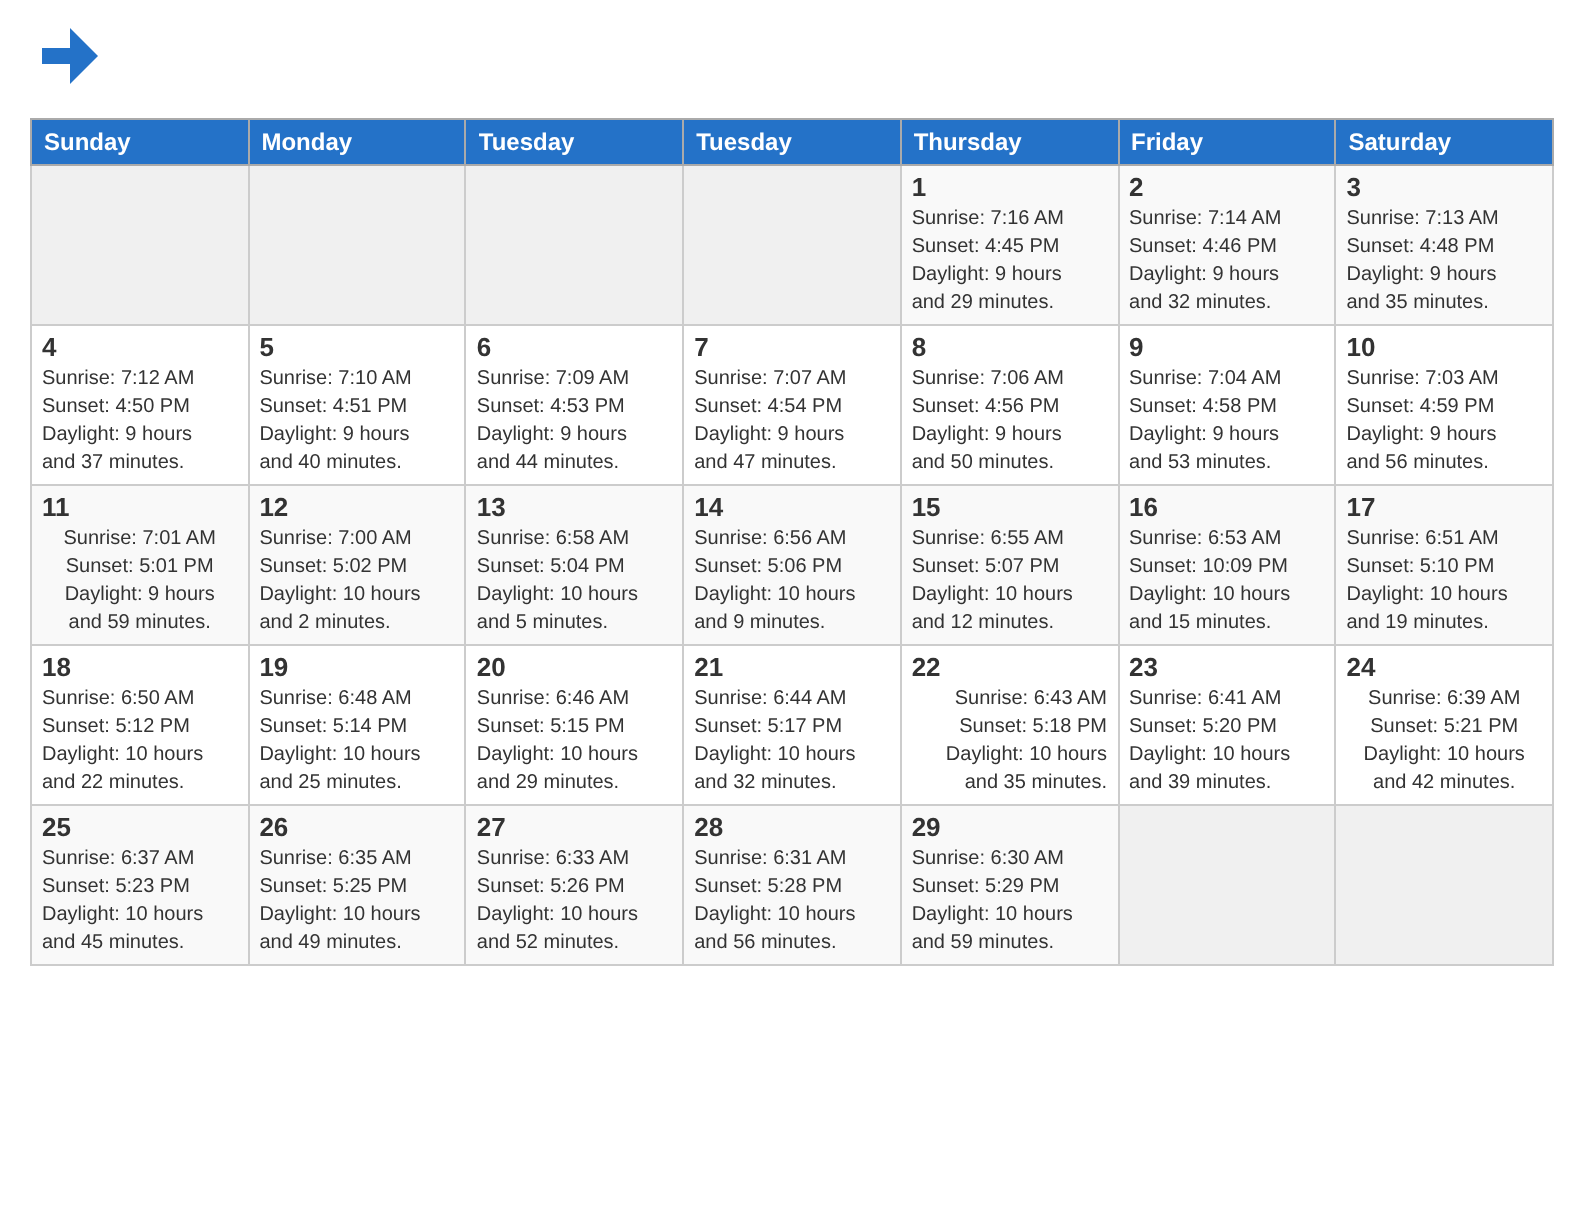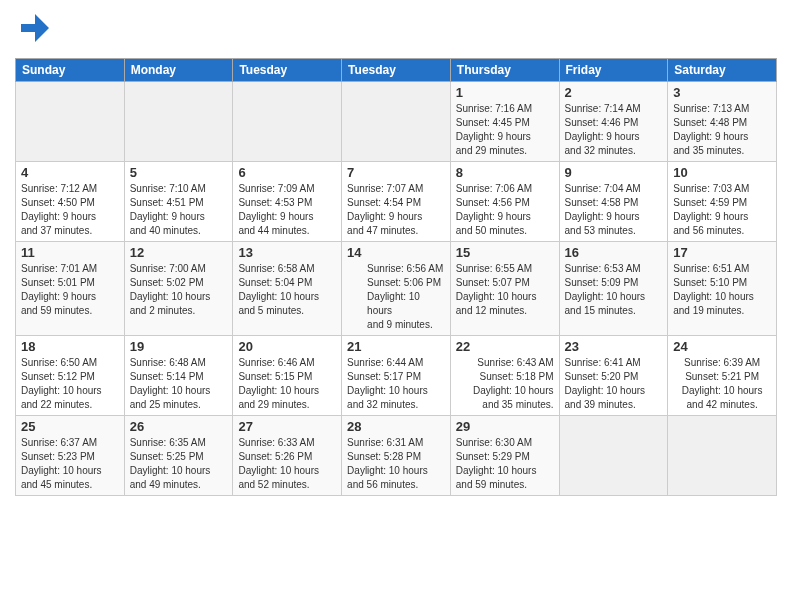--- a/index.html
+++ b/index.html
@@ -191,57 +191,57 @@
             <span class="day-number">10</span>
             <div class="day-info" style="white-space: pre-line;">Sunrise: 7:03 AM
 Sunset: 4:59 PM
 Daylight: 9 hours
 and 56 minutes.</div>
           </td>
         </tr>
         <tr>
           <td>
             <span class="day-number">11</span>
-            <div class="day-info" style="white-space: pre-line;">Sunrise: 7:01 AM
+            <div class="day-info" style="white-space: pre-line; text-align: center;">Sunrise: 7:01 AM
 Sunset: 5:01 PM
 Daylight: 9 hours
 and 59 minutes.</div>
           </td>
           <td>
             <span class="day-number">12</span>
             <div class="day-info" style="white-space: pre-line;">Sunrise: 7:00 AM
 Sunset: 5:02 PM
 Daylight: 10 hours
 and 2 minutes.</div>
           </td>
           <td>
             <span class="day-number">13</span>
             <div class="day-info" style="white-space: pre-line;">Sunrise: 6:58 AM
 Sunset: 5:04 PM
 Daylight: 10 hours
 and 5 minutes.</div>
           </td>
           <td>
             <span class="day-number">14</span>
-            <div class="day-info" style="white-space: pre-line; margin-left: 20px;">Sunrise: 6:56 AM
+            <div class="day-info" style="white-space: pre-line;">Sunrise: 6:56 AM
 Sunset: 5:06 PM
 Daylight: 10 hours
 and 9 minutes.</div>
           </td>
           <td>
             <span class="day-number">15</span>
             <div class="day-info" style="white-space: pre-line;">Sunrise: 6:55 AM
 Sunset: 5:07 PM
 Daylight: 10 hours
 and 12 minutes.</div>
           </td>
           <td>
             <span class="day-number">16</span>
             <div class="day-info" style="white-space: pre-line;">Sunrise: 6:53 AM
-Sunset: 5:09 PM
+Sunset: 10:09 PM
 Daylight: 10 hours
 and 15 minutes.</div>
           </td>
           <td>
             <span class="day-number">17</span>
             <div class="day-info" style="white-space: pre-line;">Sunrise: 6:51 AM
 Sunset: 5:10 PM
 Daylight: 10 hours
 and 19 minutes.</div>
           </td>

